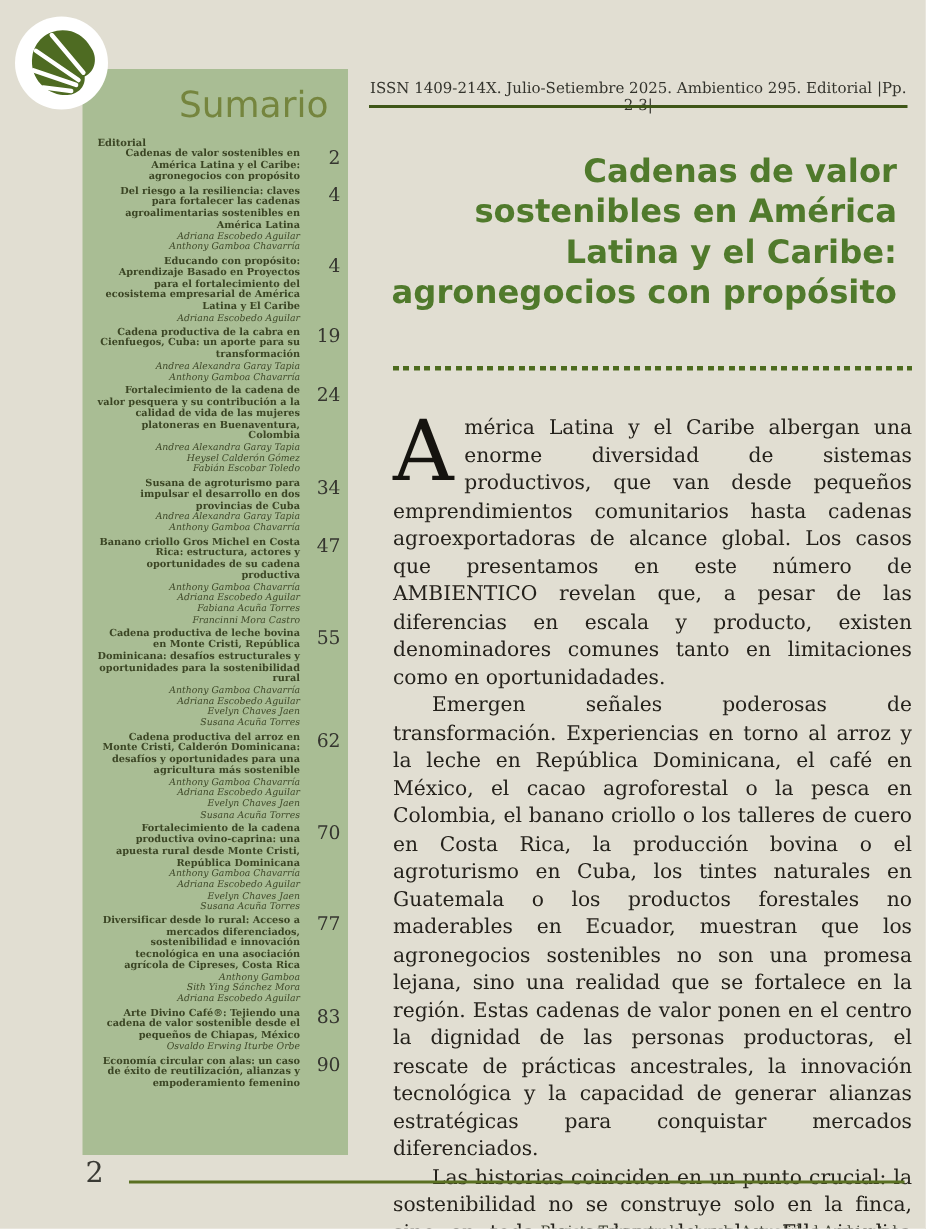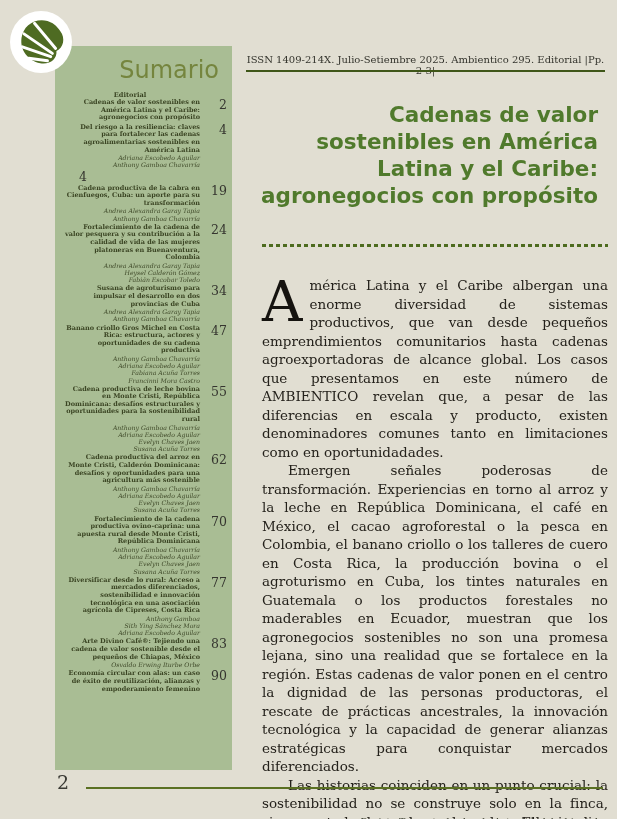--- a/index.html
+++ b/index.html
@@ -21,21 +21,21 @@
     position:absolute; left:55px; top:46px; width:177px; height:724px;
     background:#a9bd94; box-sizing:border-box;
     padding:8px 5px 6px 10px; overflow:hidden; z-index:2;
   }
   .sumario-title{
     font-family:"DejaVu Sans", sans-serif; font-size:24px; font-weight:400;
     color:#75853e; text-align:right; padding-right:8px; margin:2px 0 7px 0;
   }
   .toc-label{
     font-size:6.6px; font-weight:bold; color:#3b4524;
-    text-align:center; padding-right:32px; line-height:8px;
+    text-align:left; padding-right:32px; line-height:8px;
   }
   .toc-row{display:flex; align-items:flex-start; margin-bottom:2px;}
   .toc-text{flex:1; text-align:right; padding-right:5px;}
   .toc-title{font-size:6.5px; font-weight:bold; color:#3b4524; line-height:7.6px;}
   .toc-author{font-size:6.2px; font-style:italic; color:#3e4828; line-height:7.2px;}
   .toc-page{
     width:22px; text-align:right; font-size:12.5px; color:#35352f;
     line-height:12px; padding-top:0;
   }
   
@@ -109,20 +109,24 @@
         </div>
         <div class="toc-row">
           <div class="toc-text">
             <div class="toc-title">Del riesgo a la resiliencia: claves para fortalecer las cadenas agroalimentarias sostenibles en América Latina</div>
             <div class="toc-author">Adriana Escobedo Aguilar</div>
             <div class="toc-author">Anthony Gamboa Chavarría</div>
           </div>
           <div class="toc-page">4</div>
         </div>
         <div class="toc-row">
+          <div class="toc-text">
+            <div class="toc-title">Educando con propósito: Aprendizaje Basado en Proyectos para el fortalecimiento del ecosistema empresarial de América Latina y El Caribe</div>
+            <div class="toc-author">Adriana Escobedo Aguilar</div>
+          </div>
           <div class="toc-page">4</div>
         </div>
         <div class="toc-row">
           <div class="toc-text">
             <div class="toc-title">Cadena productiva de la cabra en Cienfuegos, Cuba: un aporte para su transformación</div>
             <div class="toc-author">Andrea Alexandra Garay Tapia</div>
             <div class="toc-author">Anthony Gamboa Chavarría</div>
           </div>
           <div class="toc-page">19</div>
         </div>

